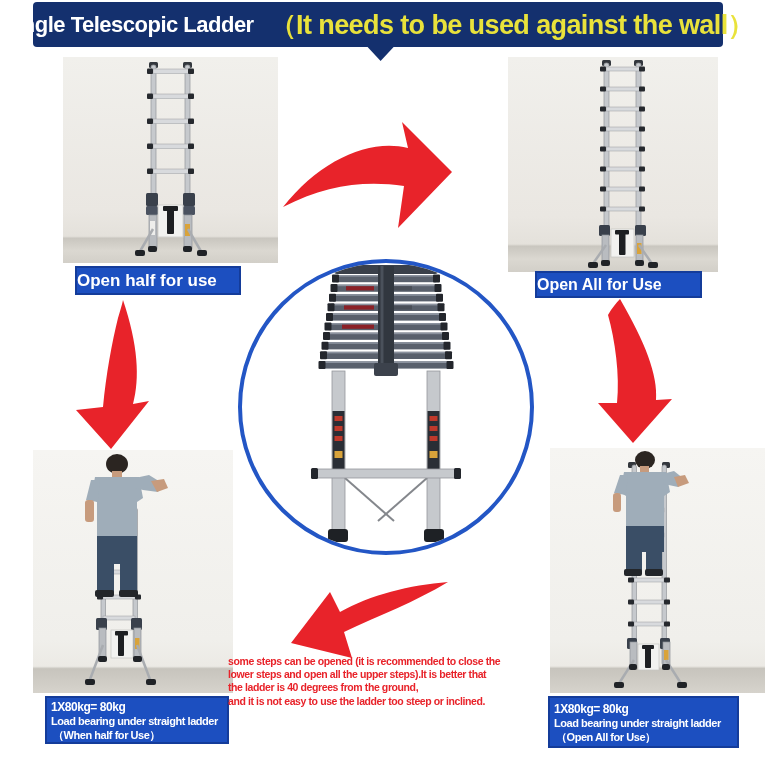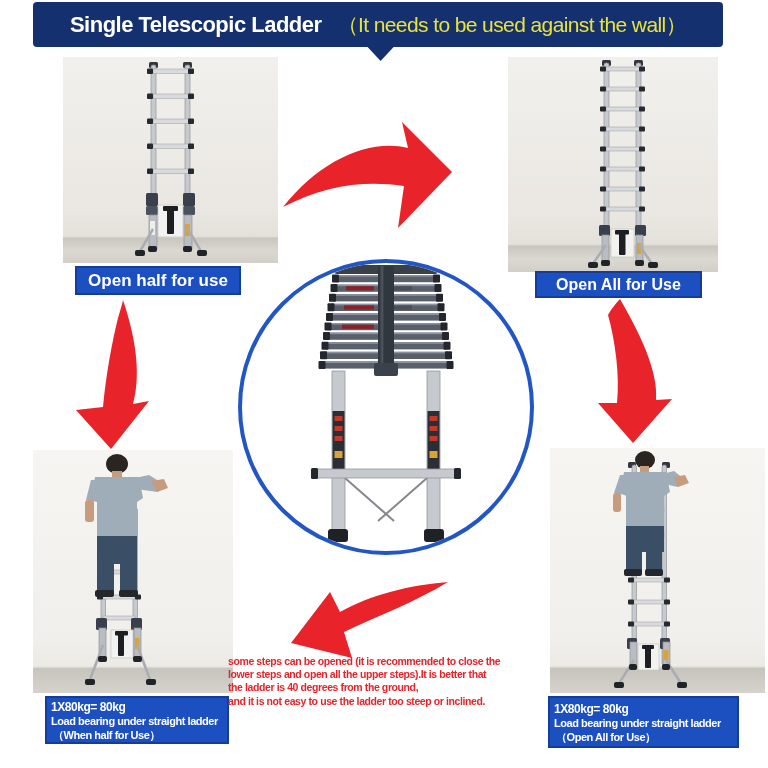--- a/index.html
+++ b/index.html
@@ -8,40 +8,40 @@
     font-family:"Liberation Sans", sans-serif;overflow:hidden;
   }
   
   .title-banner{
     position:absolute;left:33px;top:2px;width:690px;height:45px;
     background:var(--title-banner,#14306e);border-radius:4px;
     display:flex;align-items:center;justify-content:center;gap:16px;
     white-space:nowrap;z-index:8;
   }
   .title-main{color:var(--title-text,#fff);font-size:22px;font-weight:bold;letter-spacing:-0.5px;}
-  .title-note{color:var(--title-note,#e9e23b);font-size:21px;font-weight:normal;letter-spacing:-0.6px;}
+  .title-note{color:var(--title-note,#e9e23b);font-size:27px;font-weight:bold;letter-spacing:-0.6px;}
   .title-pointer{
     position:absolute;left:50%;top:100%;transform:translateX(-40%);
     width:0;height:0;border-left:13px solid transparent;border-right:13px solid transparent;
     border-top:14px solid var(--title-banner,#14306e);
   }
   
   .photo{position:absolute;z-index:1;}
   .photo-top{background:linear-gradient(180deg,#f1f0ec 0%,#eae7e2 74%,#e4e1db 87%,#c9c6bf 88%,#dbd8d1 94%,#d2cfc8 100%);}
   .photo-bottom{background:linear-gradient(180deg,#f6f5f2 0%,#f0efeb 78%,#eceae5 89%,#c7c4bd 90%,#d6d3cc 100%);}
   .photo-tl{left:63px;top:57px;width:215px;height:206px;}
   .photo-tr{left:508px;top:57px;width:210px;height:215px;}
   .photo-bl{left:33px;top:450px;width:200px;height:243px;}
   .photo-br{left:550px;top:448px;width:215px;height:245px;}
   .photo svg{position:absolute;left:0;top:0;width:100%;height:100%;}
   
   .label-banner{
     position:absolute;background:var(--label-banner,#1c4fc0);
     border:2px solid var(--label-border,#143c9a);
-    color:#fff;font-weight:bold;display:flex;align-items:center;justify-content:center;
+    color:#fff;font-weight:bold;display:flex;align-items:center;justify-content:flex-start;
     z-index:6;white-space:nowrap;box-sizing:border-box;
   }
   .lb-left{left:75px;top:266px;width:166px;height:29px;font-size:17px;}
   .lb-right{left:535px;top:271px;width:167px;height:27px;font-size:16px;}
   
   .load-banner{
     position:absolute;background:var(--label-banner,#1c4fc0);
     border:2px solid var(--label-border,#143c9a);
     color:#fff;font-weight:bold;z-index:6;box-sizing:border-box;
     padding:2px 4px;white-space:nowrap;overflow:visible;

